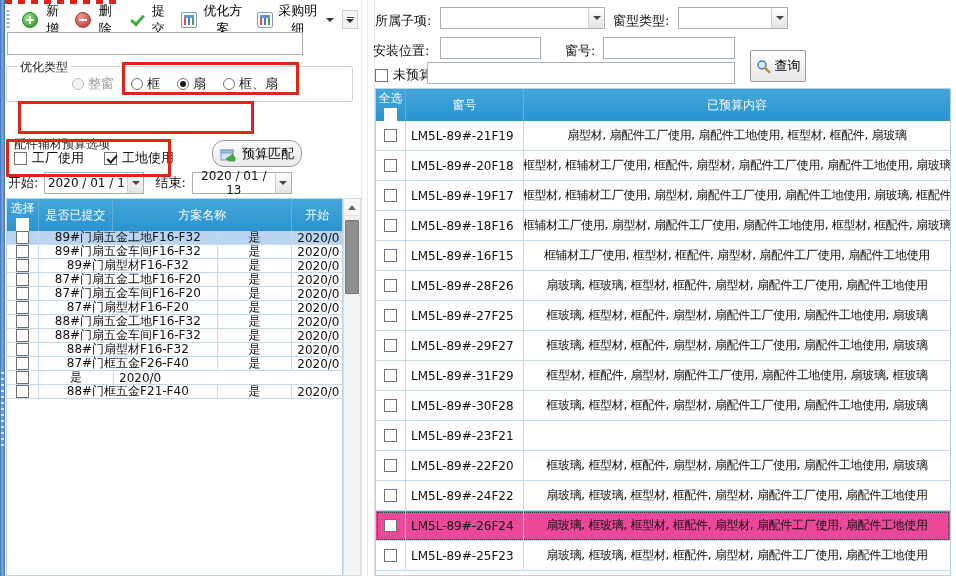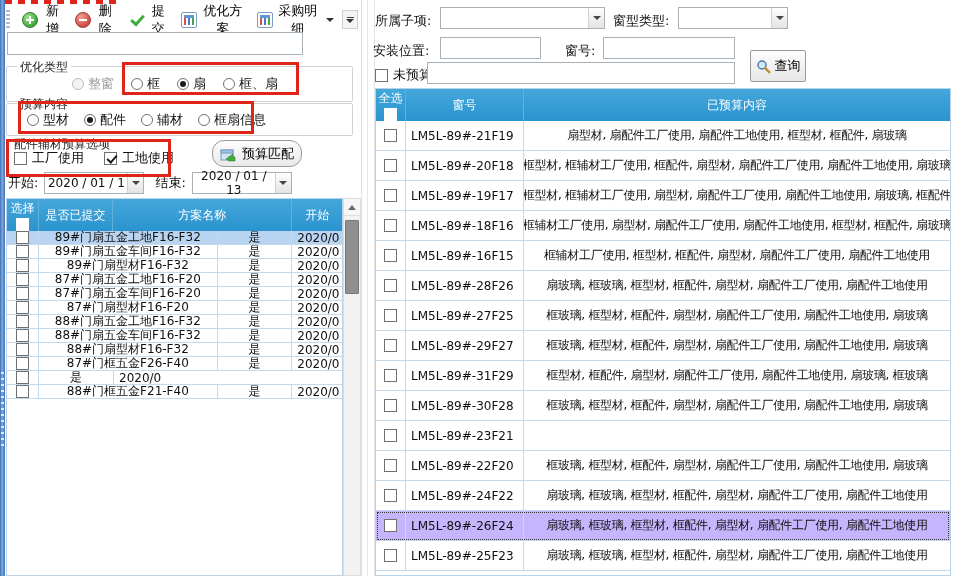--- a/index.html
+++ b/index.html
@@ -84,21 +84,21 @@
 
   
   .grid-table{position:absolute;background:#fff;border:1px solid #b9d2e8;overflow:hidden}
   .ghead{display:flex;background:linear-gradient(#44a7db,#2a93ce);color:#fff;font-size:12px}
   .ghead .hc{display:flex;align-items:center;justify-content:center;border-right:1px solid #5fb2de}
   .hc-check{flex-direction:column;justify-content:flex-start;padding-top:1px;gap:1px}
   .hc-check .ckb{border-color:#fff}
   .grow{display:flex;border-bottom:1px solid #c3d9ee;background:#fff}
   .grow .c{display:flex;align-items:center;border-right:1px solid #c3d9ee;overflow:hidden;white-space:nowrap}
   .grow.sel-row{background:#b9d4f0}
-  .grow.sel-row-dotted{background:#c4b5fd;outline:1px dotted #3a3a3a;outline-offset:-2px}
+  .grow.sel-row-dotted{background:#ec4899;outline:1px dotted #3a3a3a;outline-offset:-2px}
   .c-center{justify-content:center}
   .c-left{padding-left:5px}
 
   
   .left-table{left:6px;top:198px;width:337px;height:378px}
   .left-table .ghead{height:32px}
   .lt-c1{width:32px}.lt-c2{width:180px}.lt-c3{width:75px}.lt-c4{width:50px;border-right:0 !important}
   .left-table .grow{height:14px}
 
   
@@ -186,41 +186,20 @@
     <span class="radio sel"></span>
     <span class="lbl">扇</span>
   </span>
         <span class="opt">
     <span class="radio"></span>
     <span class="lbl">框、扇</span>
   </span>
       </div>
   </div>
 
-  <div class="gbox gbox-b">
-    <span class="glabel">预算内容</span>
-    <div class="optrow optrow-b" id="budget-content-options">
-        <span class="opt">
-    <span class="radio"></span>
-    <span class="lbl">型材</span>
-  </span>
-        <span class="opt">
-    <span class="radio sel"></span>
-    <span class="lbl">配件</span>
-  </span>
-        <span class="opt">
-    <span class="radio"></span>
-    <span class="lbl">辅材</span>
-  </span>
-        <span class="opt">
-    <span class="radio"></span>
-    <span class="lbl">框扇信息</span>
-  </span>
-      </div>
-  </div>
 
   <div class="acc-label">配件辅材预算选项</div>
   <div class="ckrow" id="accessory-checkboxes">
       <span class="ckitem">
     <span class="ckb"></span>
     <span class="lbl">工厂使用</span>
   </span>
       <span class="ckitem">
     <span class="ckb on"></span>
     <span class="lbl">工地使用</span>

